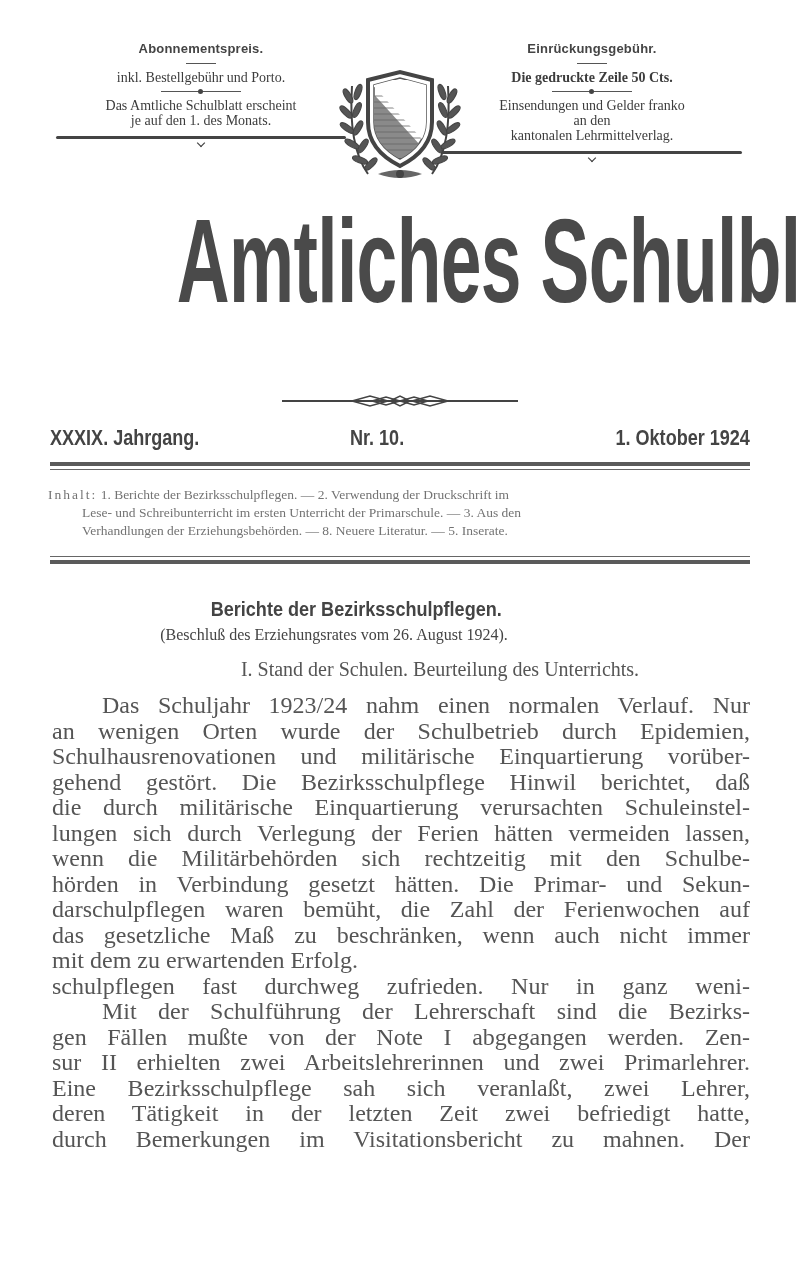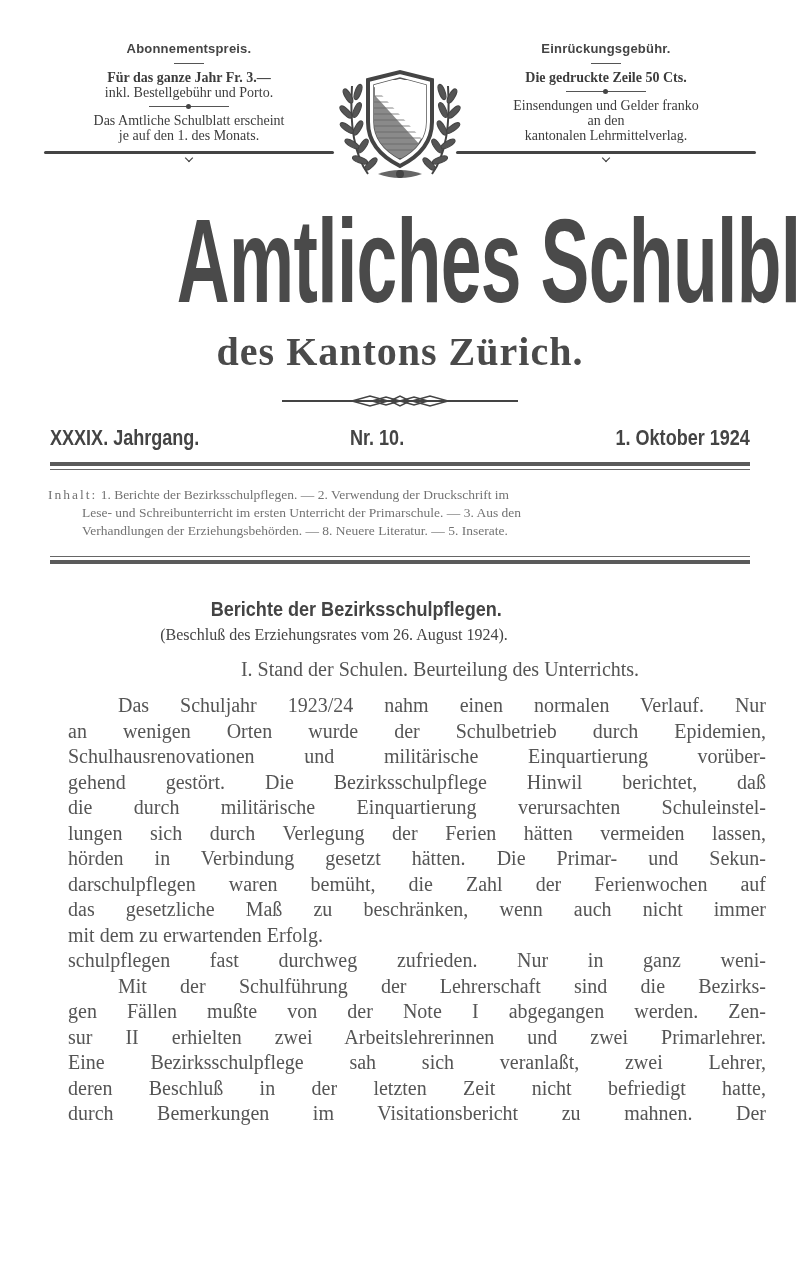--- a/index.html
+++ b/index.html
@@ -5,22 +5,22 @@
     html, body { margin: 0; padding: 0; background: #ffffff; }
     body {
       width: 800px; height: 1266px; position: relative; overflow: hidden;
       color: #3a3a3a;
       font-family: "Liberation Serif", "DejaVu Serif", serif;
     }
     .page { position: absolute; left: 0; top: 0; width: 800px; height: 1266px; }
 
     
     .side-box { position: absolute; top: 40px; text-align: center; }
-    .side-left { left: 44px; width: 290px; }
-    .side-right { left: 456px; width: 300px; text-align: center; }
+    .side-left { left: 56px; width: 290px; }
+    .side-right { left: 442px; width: 300px; text-align: center; }
     .side-heading {
       font-family: "Liberation Sans", "DejaVu Sans", sans-serif;
       font-weight: bold; font-size: 13px; letter-spacing: 0.2px; color: #444;
       height: 18px; line-height: 18px;
     }
     .short-rule { width: 30px; height: 1px; background: #555; margin: 5px auto 6px; }
     .side-line { font-size: 14px; line-height: 15px; color: #3c3c3c; font-weight: bold; }
     .side-line.light { font-weight: normal; }
     .dot-rule { position: relative; width: 80px; height: 1px; background: #555; margin: 6px auto 6px; }
     .dot-rule::after { content: ""; position: absolute; left: 37px; top: -2px; width: 5px; height: 5px; border-radius: 50%; background: #444; }
@@ -89,35 +89,34 @@
     .article-subtitle {
       position: absolute; left: 0; top: 624px; width: 668px; text-align: center;
       font-size: 16px; line-height: 22px; color: #444;
     }
     .section-heading {
       position: absolute; left: 0; top: 656px; width: 800px; text-align: center;
       font-size: 20px; line-height: 26px; color: #555; padding-left: 40px;
     }
     .body-text {
       position: absolute; left: 52px; top: 693px; width: 698px;
-      font-size: 20px; line-height: 25.5px; color: #555; margin-left: 16px;
+      font-size: 24px; line-height: 25.5px; color: #555;
     }
     .body-line { display: block; height: 25.5px; white-space: nowrap; text-align: justify; text-align-last: justify; }
     .body-line.indent { padding-left: 50px; }
     .body-line.last { text-align-last: left; }
   </style>
 </head>
 <body>
 
 <div class="page">
 
   <div class="side-box side-left">
     <div class="side-heading">Abonnementspreis.</div>
     <div class="short-rule"></div>
-    <div class="side-line">Für das ganze Jahr Fr. 3.—</div>
     <div class="side-line light">inkl. Bestellgebühr und Porto.</div>
     <div class="dot-rule"></div>
     <div class="side-line light">Das Amtliche Schulblatt erscheint</div>
     <div class="side-line light">je auf den 1. des Monats.</div>
     <div class="bracket-rule"></div>
   </div>
 
   <div class="crest">
     <svg width="124" height="120" viewBox="0 0 124 120">
 
@@ -181,21 +180,20 @@
     <div class="short-rule"></div>
     <div class="side-line">Die gedruckte Zeile 50 Cts.</div>
     <div class="dot-rule"></div>
     <div class="side-line light">Einsendungen und Gelder franko</div>
     <div class="side-line light">an den</div>
     <div class="side-line light">kantonalen Lehrmittelverlag.</div>
     <div class="bracket-rule"></div>
   </div>
 
   <div class="main-title">Amtliches Schulblatt</div>
-  <div class="sub-title">des Kantons Zürich.</div>
 
   <div class="ornament">
     <svg width="236" height="14" viewBox="0 0 236 14">
       <line x1="0" y1="7" x2="236" y2="7" stroke="#444" stroke-width="2"></line>
       <g fill="none" stroke="#444" stroke-width="1.5">
         <path d="M70 7 L88 2 L106 7 L88 12 Z"></path>
         <path d="M90 7 L104 3 L118 7 L104 11 Z"></path>
         <path d="M108 7 L118 2 L128 7 L118 12 Z"></path>
         <path d="M118 7 L132 3 L146 7 L132 11 Z"></path>
         <path d="M130 7 L148 2 L166 7 L148 12 Z"></path>
@@ -229,26 +227,27 @@
   <div class="article-subtitle">(Beschluß des Erziehungsrates vom 26. August 1924).</div>
   <div class="section-heading">I. Stand der Schulen. Beurteilung des Unterrichts.</div>
 
   <div class="body-text">
     <span class="body-line indent">Das Schuljahr 1923/24 nahm einen normalen Verlauf. Nur</span>
     <span class="body-line">an wenigen Orten wurde der Schulbetrieb durch Epidemien,</span>
     <span class="body-line">Schulhausrenovationen und militärische Einquartierung vorüber-</span>
     <span class="body-line">gehend gestört. Die Bezirksschulpflege Hinwil berichtet, daß</span>
     <span class="body-line">die durch militärische Einquartierung verursachten Schuleinstel-</span>
     <span class="body-line">lungen sich durch Verlegung der Ferien hätten vermeiden lassen,</span>
+    <span class="body-line">wenn die Militärbehörden sich rechtzeitig mit den Schulbe-</span>
     <span class="body-line">hörden in Verbindung gesetzt hätten. Die Primar- und Sekun-</span>
     <span class="body-line">darschulpflegen waren bemüht, die Zahl der Ferienwochen auf</span>
     <span class="body-line">das gesetzliche Maß zu beschränken, wenn auch nicht immer</span>
     <span class="body-line last">mit dem zu erwartenden Erfolg.</span>
     <span class="body-line">schulpflegen fast durchweg zufrieden. Nur in ganz weni-</span>
     <span class="body-line indent">Mit der Schulführung der Lehrerschaft sind die Bezirks-</span>
     <span class="body-line">gen Fällen mußte von der Note I abgegangen werden. Zen-</span>
     <span class="body-line">sur II erhielten zwei Arbeitslehrerinnen und zwei Primarlehrer.</span>
     <span class="body-line">Eine Bezirksschulpflege sah sich veranlaßt, zwei Lehrer,</span>
-    <span class="body-line">deren Beschluß in der letzten Zeit nicht befriedigt hatte,</span>
+    <span class="body-line">deren Tätigkeit in der letzten Zeit zwei befriedigt hatte,</span>
     <span class="body-line">durch Bemerkungen im Visitationsbericht zu mahnen. Der</span>
   </div>
 
 </div>
 
 </body></html>

